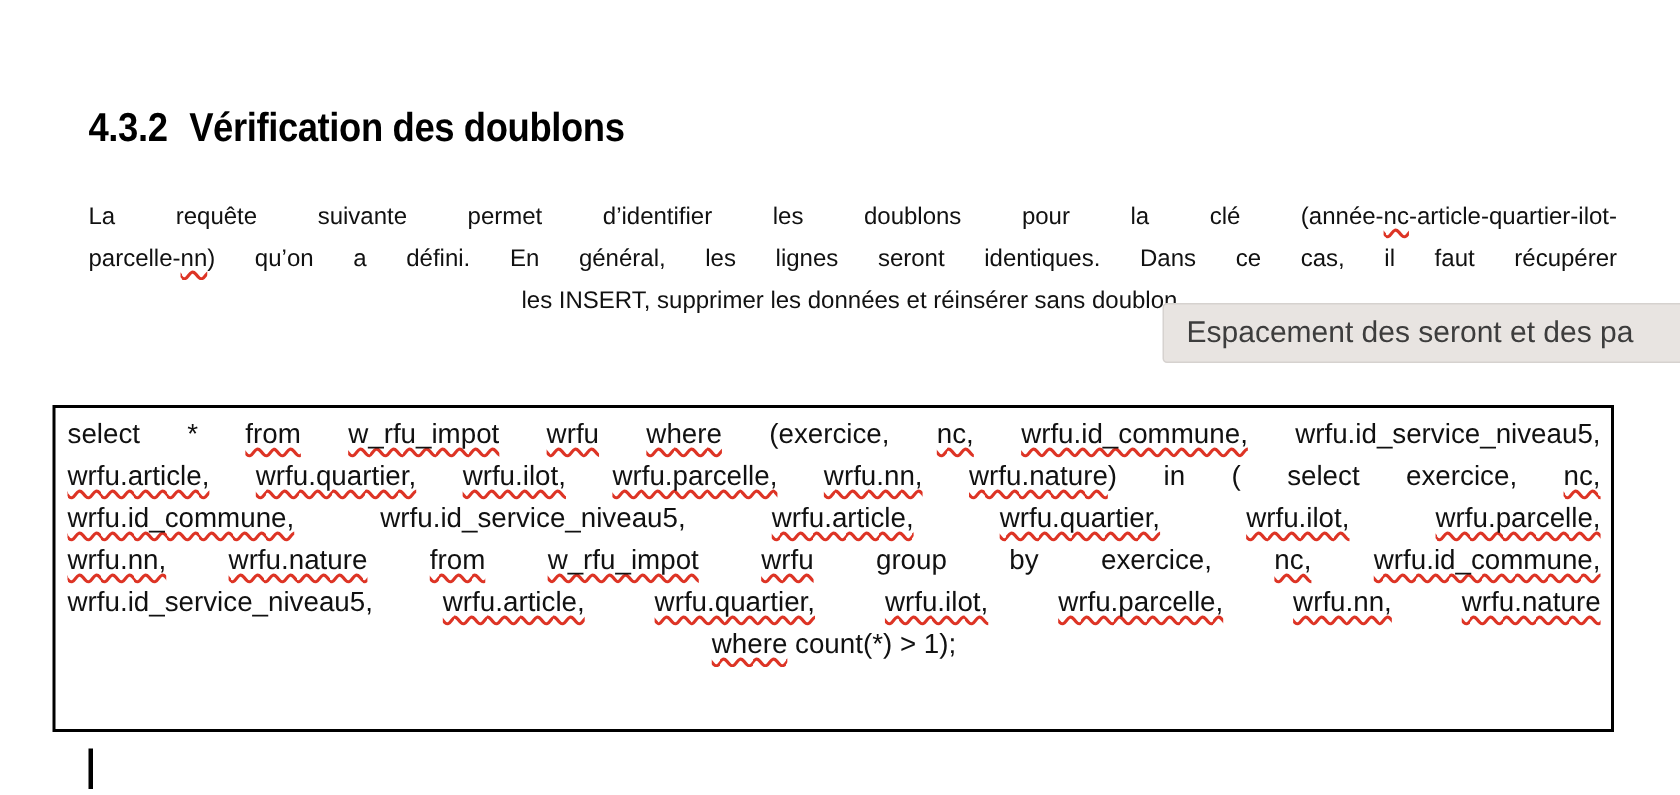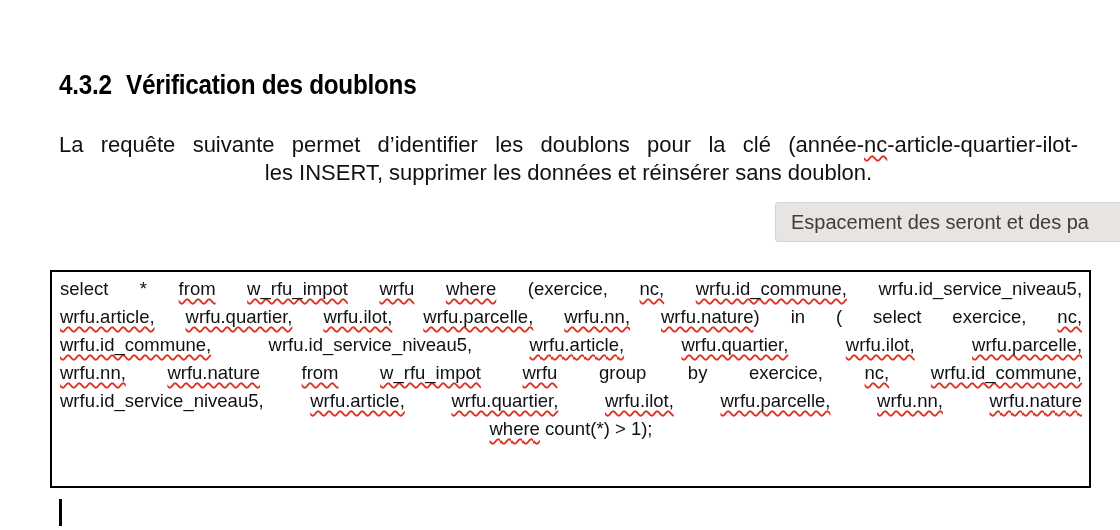--- a/index.html
+++ b/index.html
@@ -25,21 +25,21 @@
     transform-origin: 0 50%;
     white-space: nowrap;
   }
   .heading .hnum { margin-right: 16px; }
 
   
   .para {
     position: absolute;
     left: 59px; top: 131px;
     width: 1019px;
-    font-size: 22px; line-height: 28px;
+    font-size: 16px; line-height: 28px;
     color: #111111;
   }
   .tline { white-space: nowrap; text-align: center; }
   .tline.just { white-space: normal; text-align: justify; text-align-last: justify; }
 
   
   .misspelled {
     text-decoration-line: underline;
     text-decoration-style: wavy;
     text-decoration-color: #dd3425;
@@ -60,21 +60,21 @@
     display: flex; align-items: center;
     padding-left: 15px;
     font-size: 20px; color: #3d3d3d;
     white-space: nowrap; overflow: hidden;
     z-index: 5;
   }
 
   
   .codebox {
     position: absolute;
-    left: 50px; top: 270px;
+    left: 35px; top: 270px;
     width: 1041px; height: 218px;
     box-sizing: border-box;
     border: 2px solid #000000;
     padding: 3px 7px 0 8px;
     font-size: 18.5px; line-height: 28px;
     color: #111111;
     background: #ffffff;
   }
 
   
@@ -89,20 +89,21 @@
 <body>
 
 <div class="page">
 
   <h2 class="heading">
     <span class="hnum">4.3.2</span><span class="htitle">Vérification des doublons</span>
   </h2>
 
   <div class="para">
     <div class="tline just"><span>La requête suivante permet d’identifier les doublons pour la clé (année-</span><span class="misspelled">nc</span><span>-article-quartier-ilot-</span></div>
+    <div class="tline just"><span>parcelle-</span><span class="misspelled">nn</span><span>) qu’on a défini. En général, les lignes seront identiques. Dans ce cas, il faut récupérer</span></div>
     <div class="tline"><span>les INSERT, supprimer les données et réinsérer sans doublon.</span></div>
   </div>
 
   <div class="tooltip">
     <span>Espacement des seront et des pa</span>
   </div>
 
   <div class="codebox">
     <div class="tline just"><span>select * </span><span class="misspelled">from</span><span> </span><span class="misspelled">w_rfu_impot</span><span> </span><span class="misspelled">wrfu</span><span> </span><span class="misspelled">where</span><span> (exercice, </span><span class="misspelled">nc,</span><span> </span><span class="misspelled">wrfu.id_commune,</span><span> wrfu.id_service_niveau5,</span></div>
     <div class="tline just"><span class="misspelled">wrfu.article,</span><span> </span><span class="misspelled">wrfu.quartier,</span><span> </span><span class="misspelled">wrfu.ilot,</span><span> </span><span class="misspelled">wrfu.parcelle,</span><span> </span><span class="misspelled">wrfu.nn,</span><span> </span><span class="misspelled">wrfu.nature</span><span>) in ( select exercice, </span><span class="misspelled">nc,</span></div>

